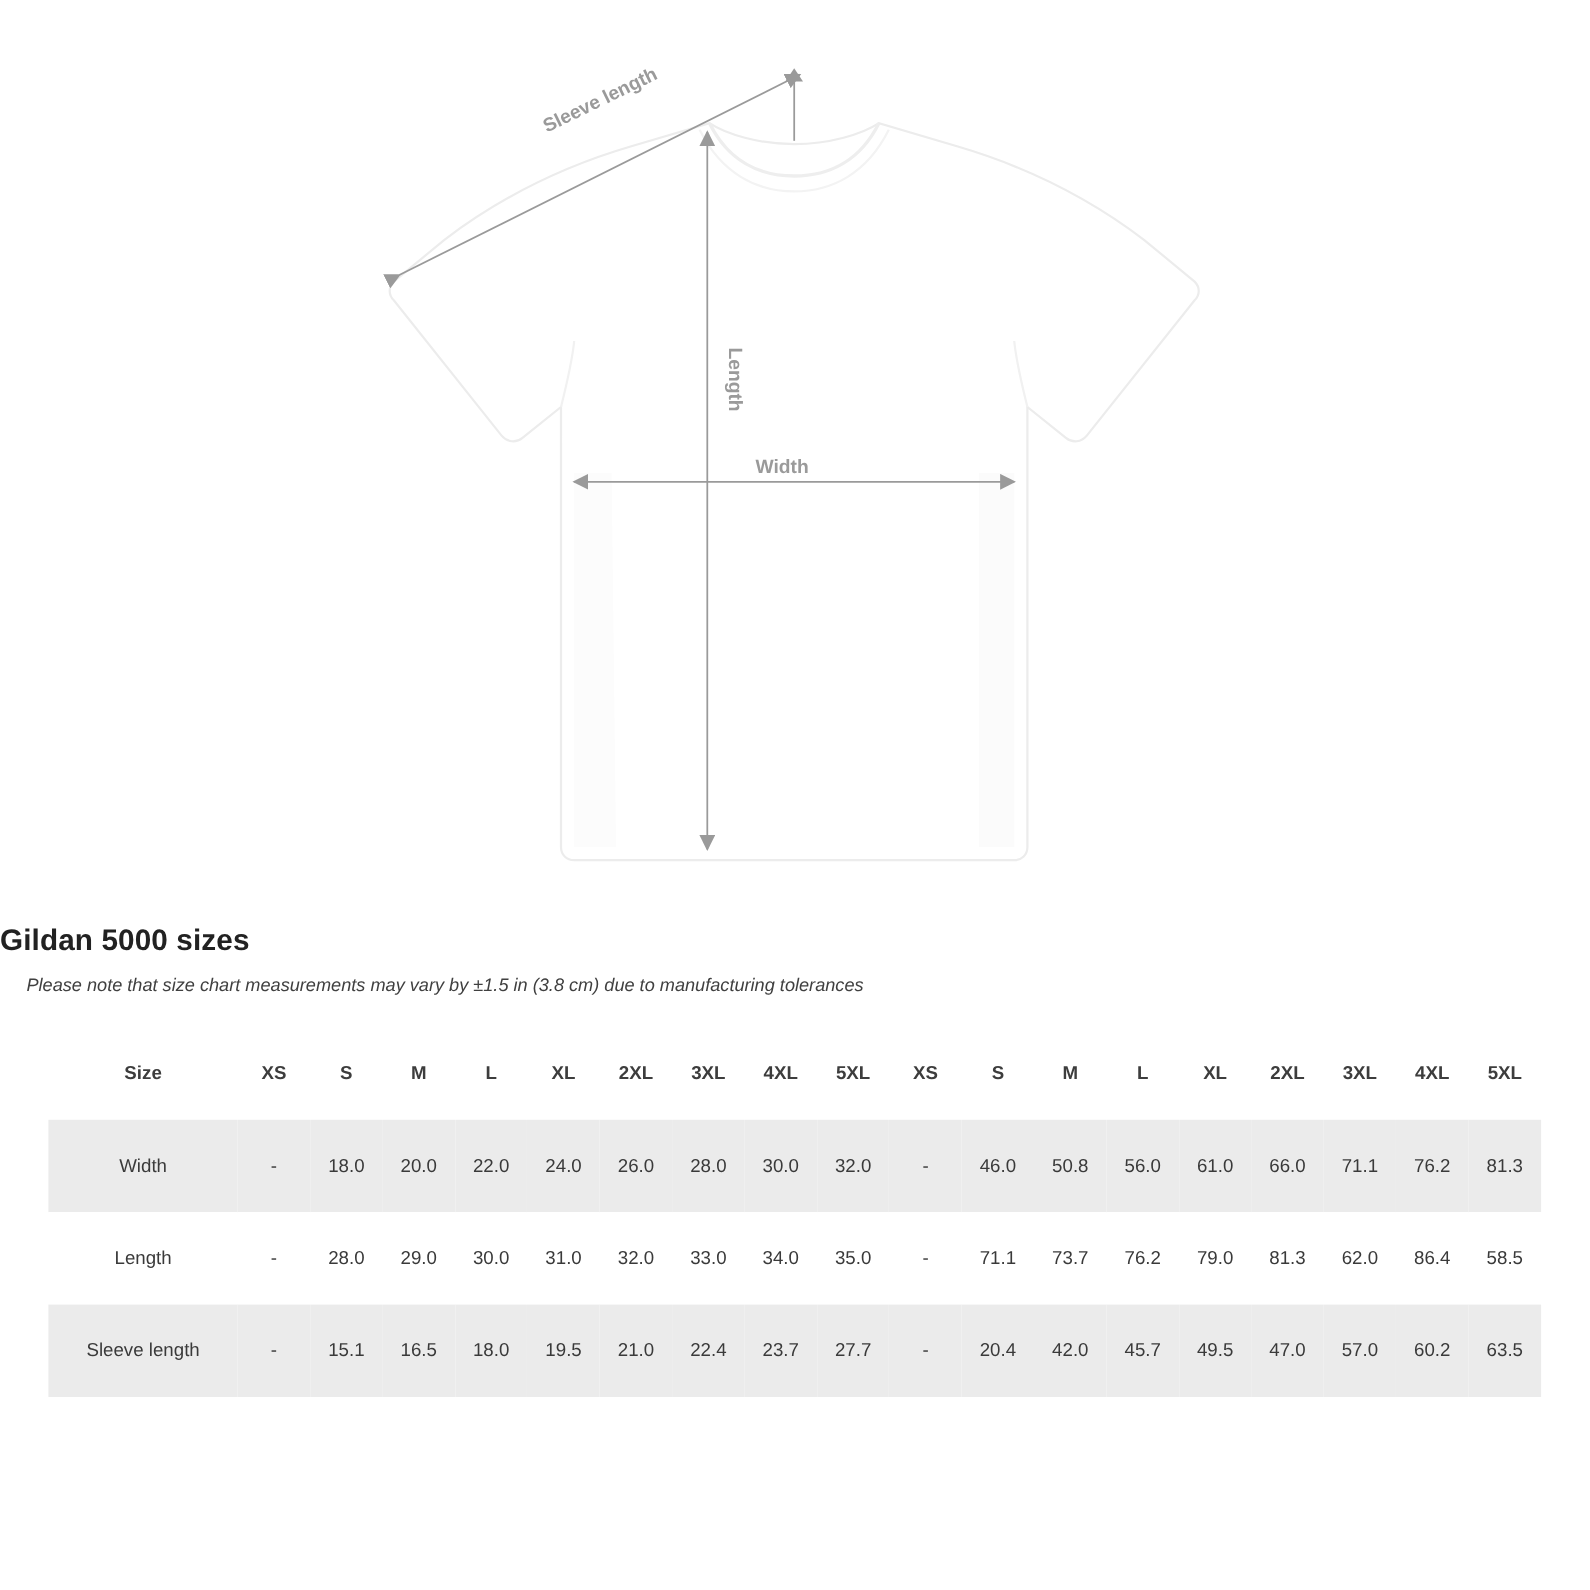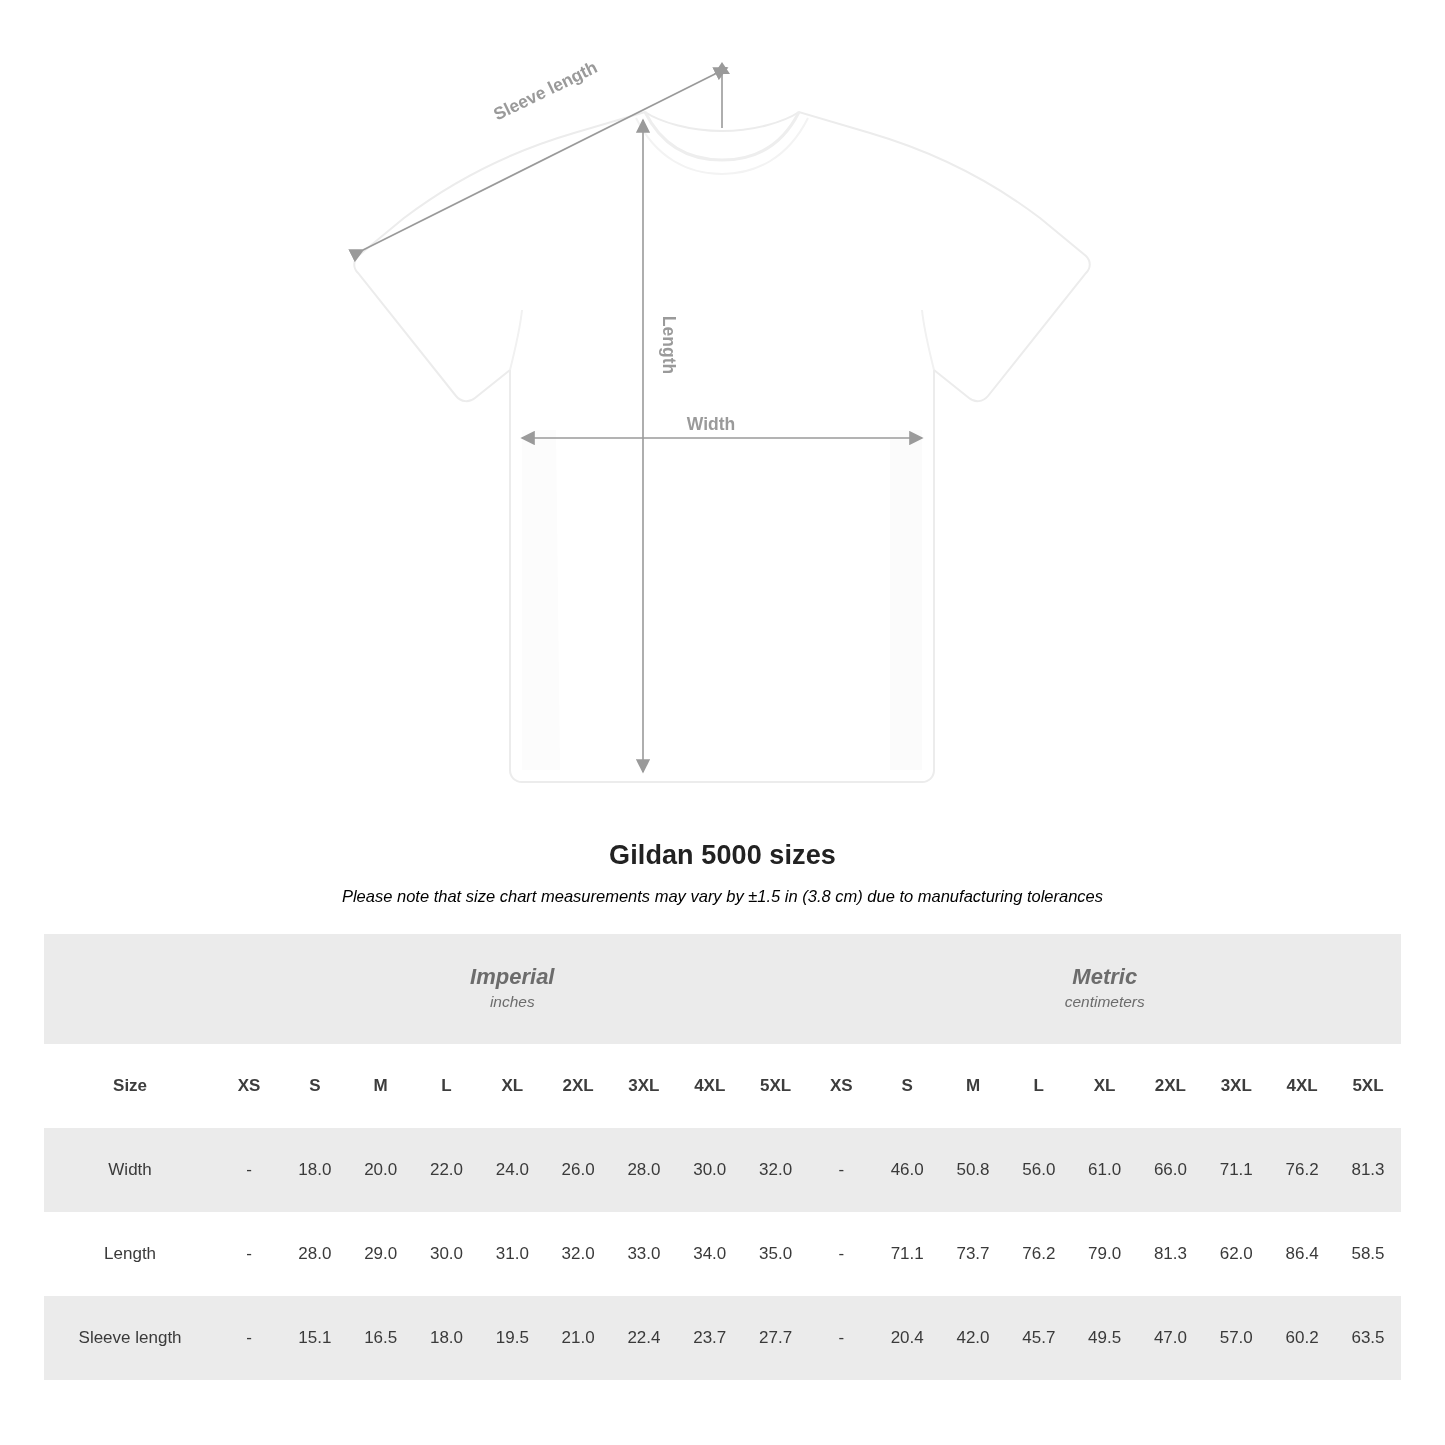--- a/index.html
+++ b/index.html
@@ -27,34 +27,35 @@
     height: 830px;
   }
   .shirt-svg {
     position: absolute;
     left: 0;
     top: 0;
   }
 
   
   .title-block {
-    text-align: center;
+    text-align: left;
     margin-top: 10px;
   }
   .chart-title {
     font-size: 27px;
     font-weight: bold;
     color: #222222;
     letter-spacing: 0.1px;
   }
   .chart-note {
     font-size: 16.5px;
     font-style: italic;
-    color: #000000;
+    color: #404040;
     margin-top: 16px;
+    padding-left: 24px;
   }
 
   
   .table-wrap {
     margin: 28px 44px 0 44px;
   }
   table.size-table {
     border-collapse: collapse;
     width: 1357px;
     table-layout: fixed;
@@ -208,31 +209,20 @@
           <col class="col-val">
           <col class="col-val">
         <col class="col-val">
           <col class="col-val">
           <col class="col-val">
           <col class="col-val">
           <col class="col-val">
       </colgroup>
       <tbody>
 
-        <tr class="unit-head">
-          <td></td>
-          <td colspan="9">
-            <div class="unit-name">Imperial</div>
-            <div class="unit-sub">inches</div>
-          </td>
-          <td colspan="9">
-            <div class="unit-name">Metric</div>
-            <div class="unit-sub">centimeters</div>
-          </td>
-        </tr>
 
         <tr class="row-head">
           <td class="size-cell">Size</td>
           <td class="col">XS</td>
           <td class="col">S</td>
           <td class="col">M</td>
           <td class="col">L</td>
           <td class="col">XL</td>
           <td class="col">2XL</td>
           <td class="col">3XL</td>

